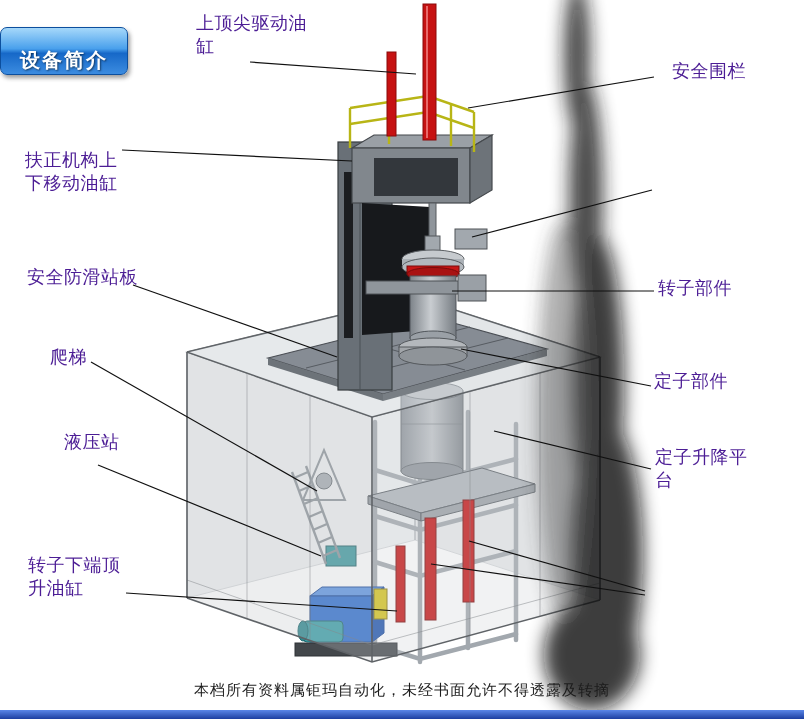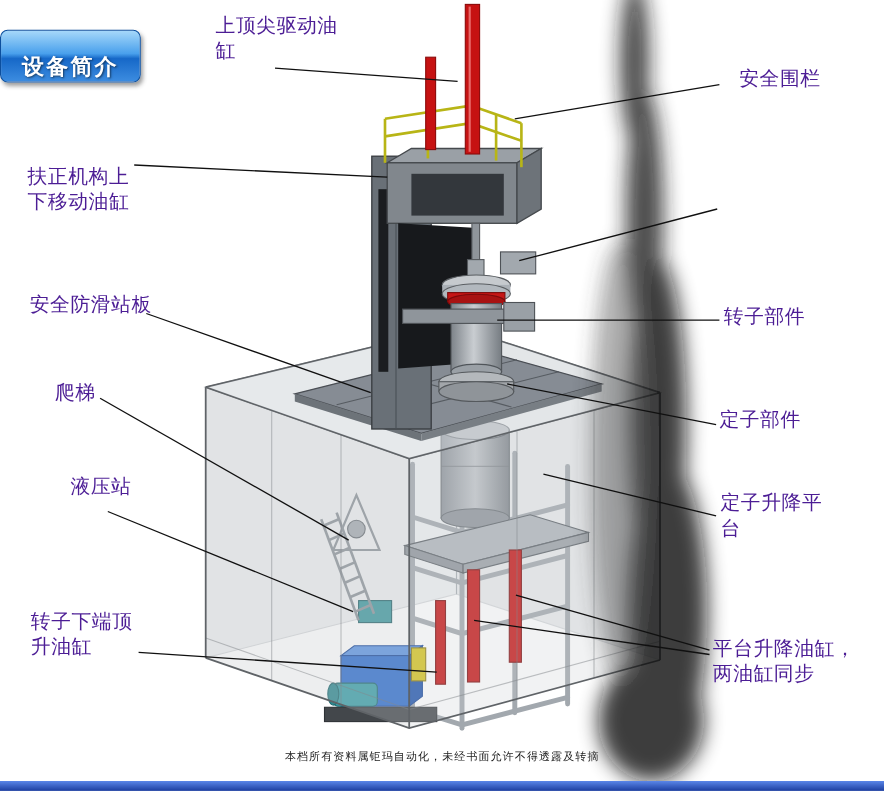--- a/index.html
+++ b/index.html
@@ -20,21 +20,21 @@
     box-shadow:2px 3px 4px rgba(40,40,40,.45);
     display:flex; align-items:flex-end; justify-content:center;
   }
   .badge span {
     color:#fff; font-size:20px; font-weight:bold; letter-spacing:2px;
     text-shadow:1px 1px 2px rgba(0,0,0,.55);
     font-family:"Liberation Sans","DejaVu Sans",sans-serif;
   }
   .footer {
     position:absolute; left:0; right:0; top:681px; text-align:center;
-    font-size:10px; color:#1c1c1c; letter-spacing:1px; z-index:5;
+    font-size:15px; color:#1c1c1c; letter-spacing:1px; z-index:5;
   }
   .bottom-bar {
     position:absolute; left:0; right:0; bottom:0; height:9px; z-index:6;
     background:linear-gradient(180deg,#5a86e8,#1c3ea0);
   }
 </style>
 </head>
 <body>
 
 <div class="stage">
@@ -234,19 +234,18 @@
   <div class="label" style="left:196px; top:12px; width:118px;">上顶尖驱动油缸</div>
   <div class="label" style="left:672px; top:60px; width:90px;">安全围栏</div>
   <div class="label" style="left:25px; top:108px; width:94px;margin-top:41px;">扶正机构上下移动油缸</div>
   <div class="label" style="left:27px; top:266px; width:120px;">安全防滑站板</div>
   <div class="label" style="left:658px; top:277px; width:90px;">转子部件</div>
   <div class="label" style="left:50px; top:346px; width:60px;">爬梯</div>
   <div class="label" style="left:654px; top:370px; width:90px;">定子部件</div>
   <div class="label" style="left:40px; top:431px; width:70px;margin-left:24px;">液压站</div>
   <div class="label" style="left:28px; top:554px; width:96px;">转子下端顶升油缸</div>
   <div class="label" style="left:655px; top:446px; width:96px;">定子升降平台</div>
-  <div class="label" style="left:648px; top:578px; width:132px;">平台升降油缸，两油缸同步</div>
 
   <div class="footer">本档所有资料属钜玛自动化，未经书面允许不得透露及转摘</div>
 
   <div class="bottom-bar"></div>
 
 </div>
 
 </body></html>

